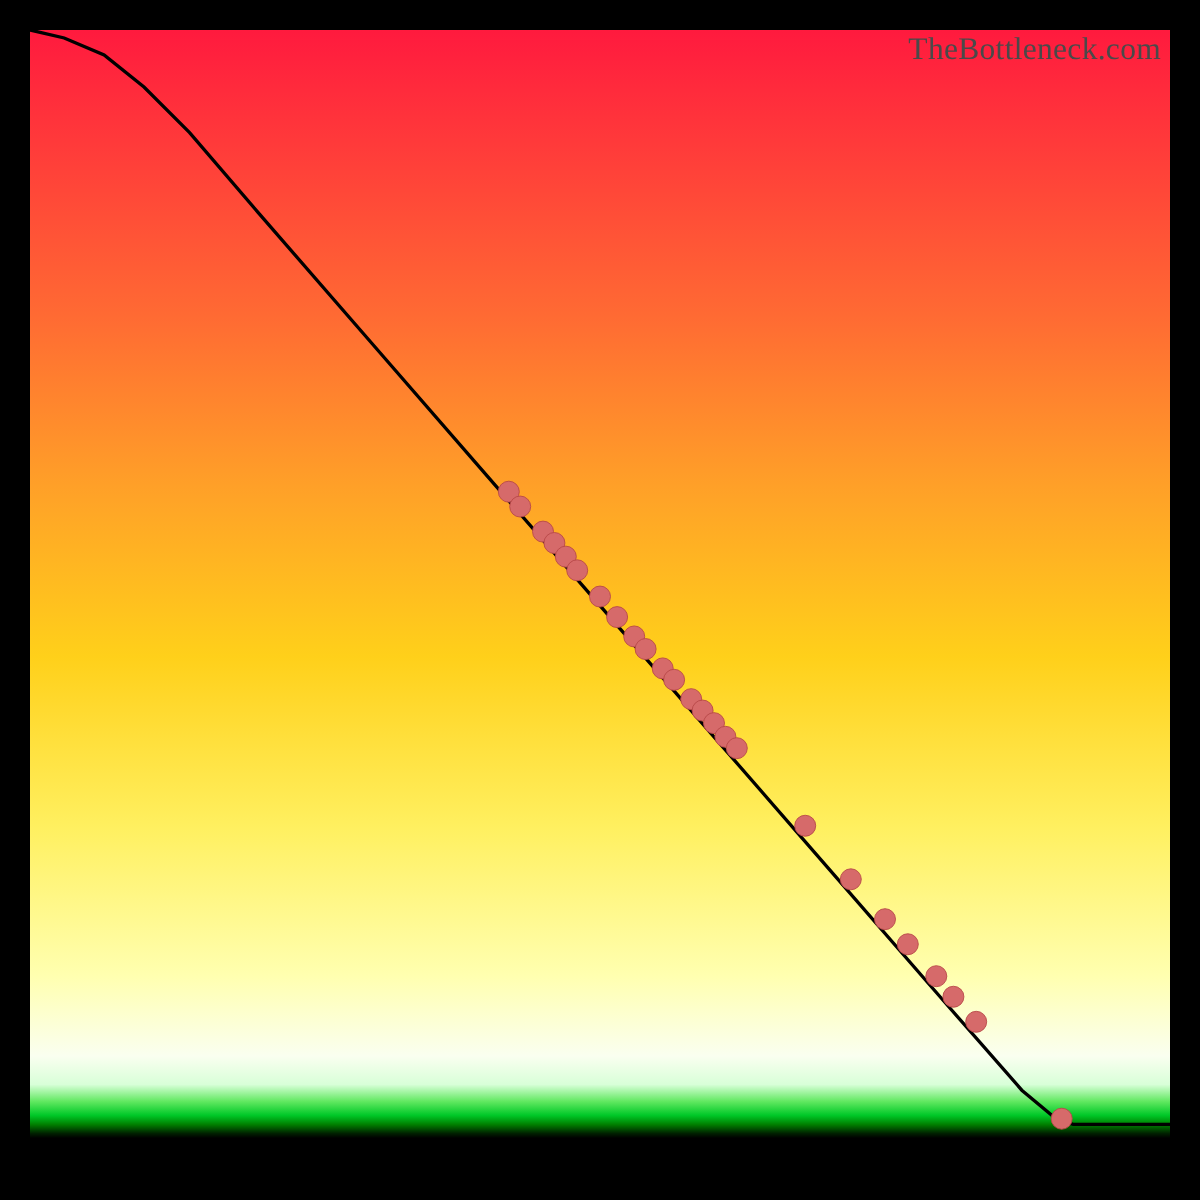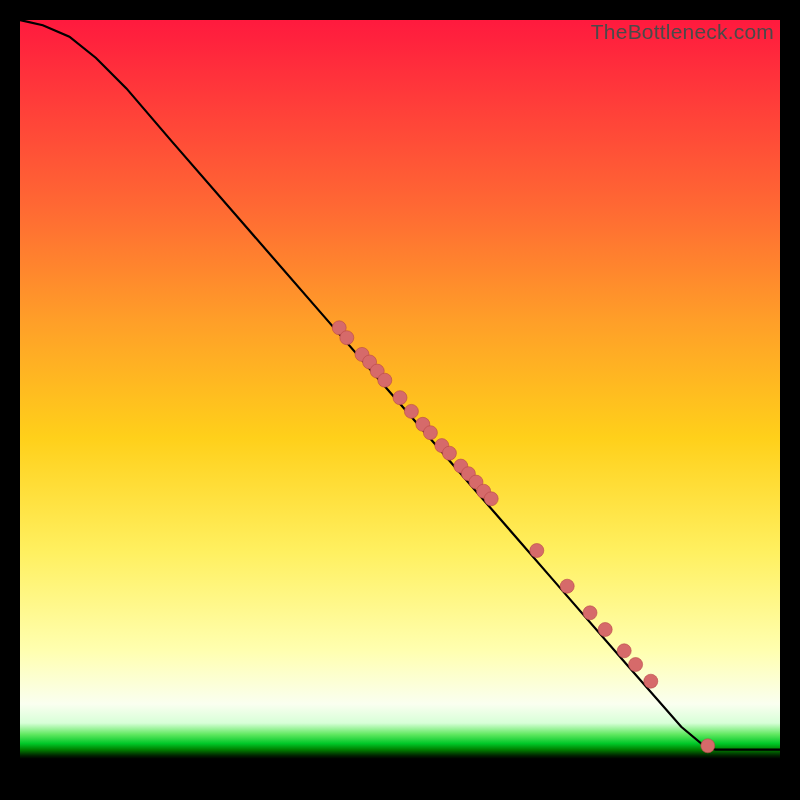--- a/index.html
+++ b/index.html
@@ -11,20 +11,21 @@
     background: #000;
     font-family: Arial, Helvetica, sans-serif;
   }
   .frame {
     position: absolute;
     left: 0;
     top: 0;
     width: 800px;
     height: 800px;
     background: #000;
+    font-family: Liberation Serif, serif;
   }
   .plot-area {
     position: absolute;
     left: 20px;
     top: 20px;
     width: 760px;
     height: 760px;
     
     background: linear-gradient(
       to bottom,

